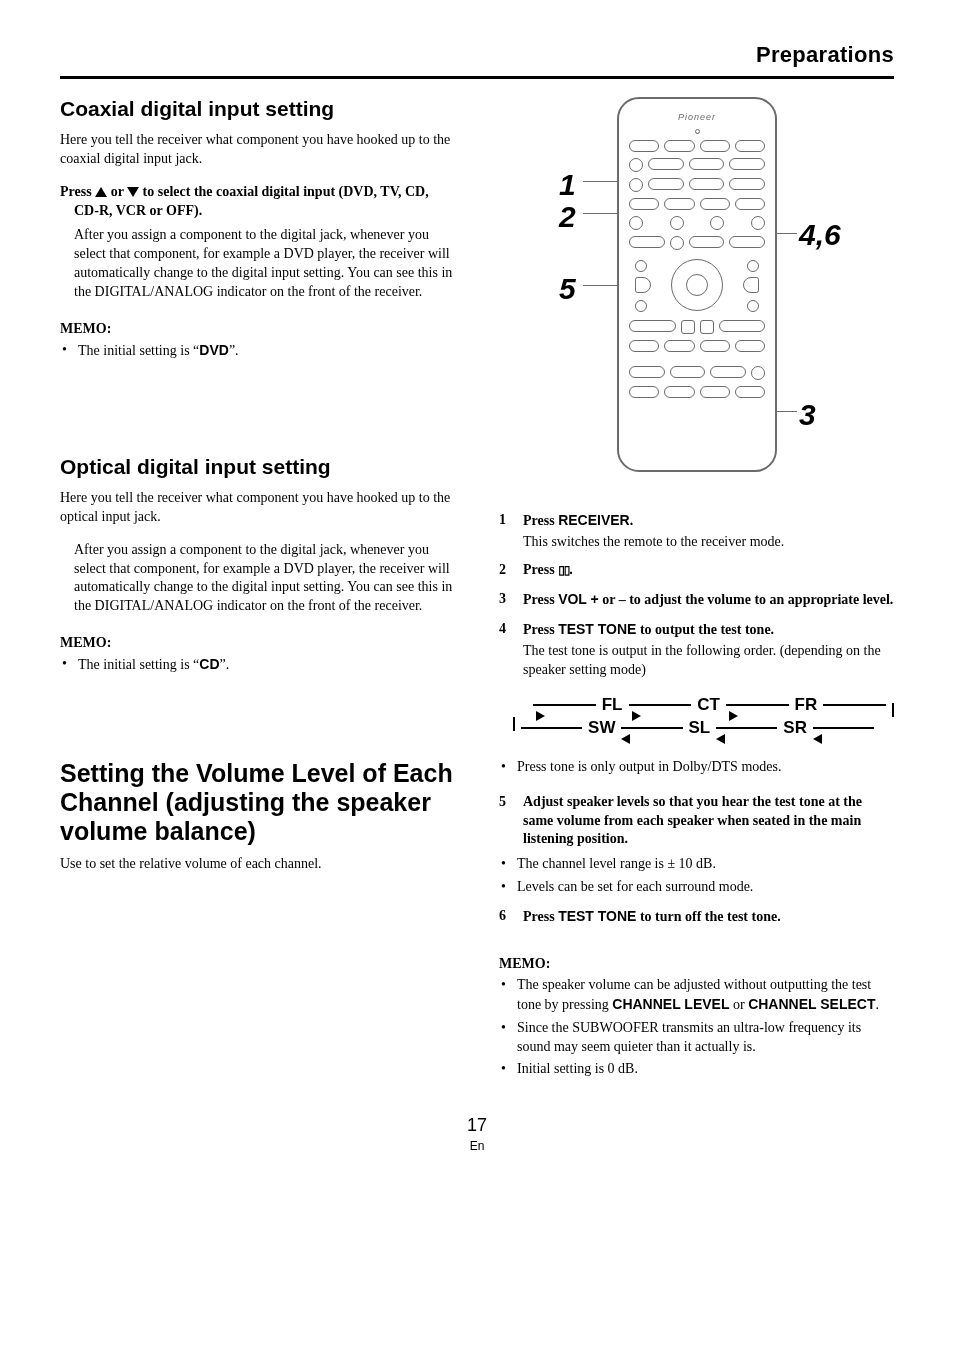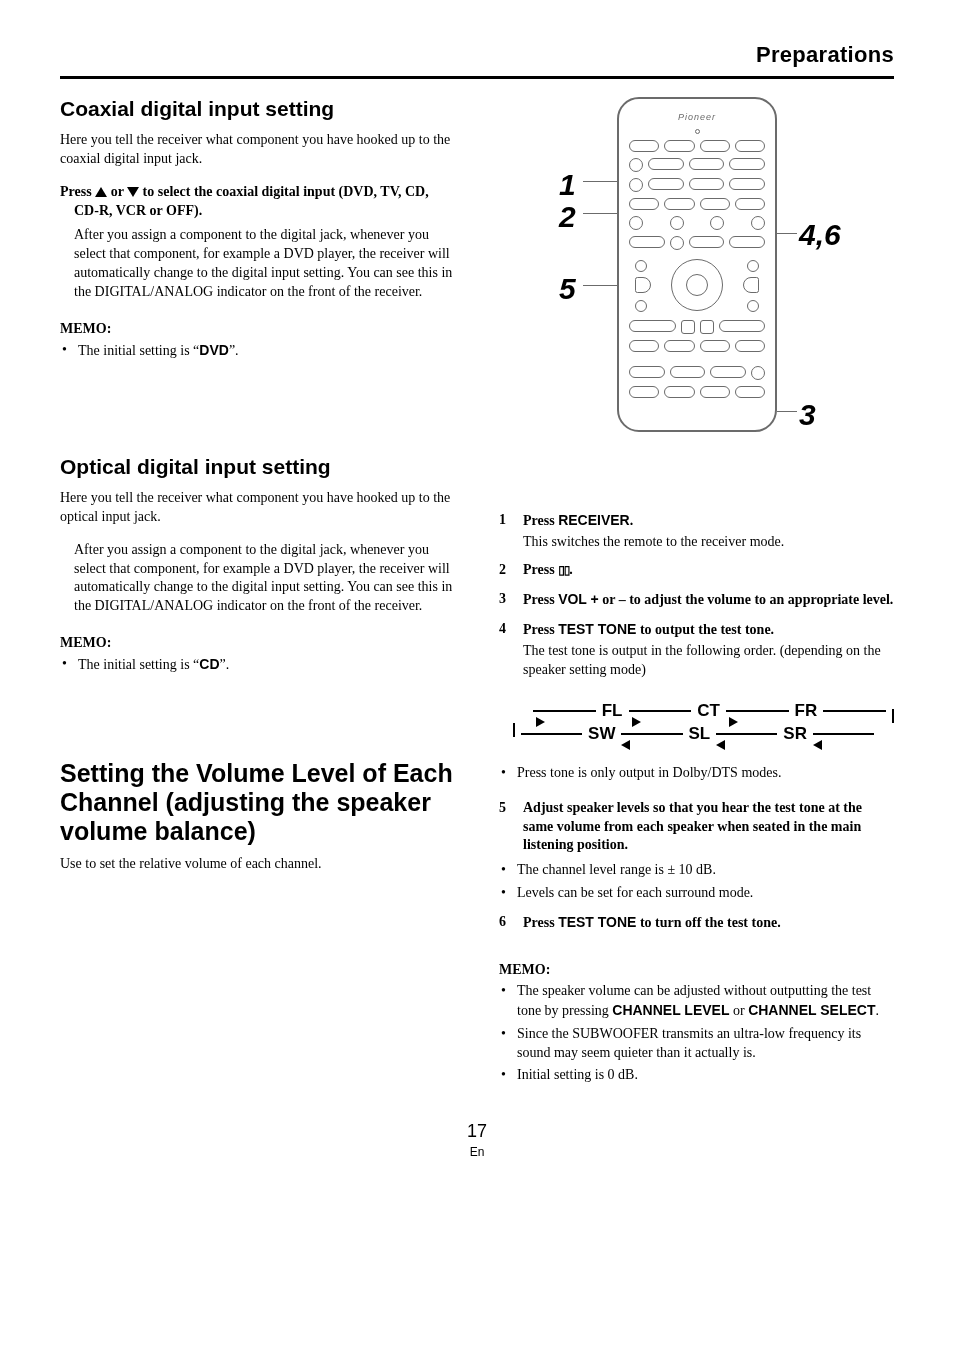--- a/index.html
+++ b/index.html
@@ -18,21 +18,21 @@
   ul.bul li { padding-left:18px; position:relative; margin-bottom:4px; }
   ul.bul li::before { content:"•"; position:absolute; left:2px; }
   .bold { font-weight:bold; }
   .sans { font-family: Arial, Helvetica, sans-serif; }
   .tri-up, .tri-dn { display:inline-block; vertical-align:middle; }
   .tri-up { width:0; height:0; border-left:6px solid transparent; border-right:6px solid transparent; border-bottom:10px solid #000; }
   .tri-dn { width:0; height:0; border-left:6px solid transparent; border-right:6px solid transparent; border-top:10px solid #000; }
   .dolby-ico { display:inline-block; font-family: Arial, sans-serif; font-weight:bold; letter-spacing:-1px; font-size:12px; vertical-align:baseline; }
   
   .remote-wrap { position:relative; width:100%; height:390px; margin-bottom:24px; }
-  .remote { position:absolute; left:118px; top:0; width:160px; height:335px; border:2px solid #6b6b6b; border-radius:22px; background:#fff; padding:12px 10px 14px 10px; }
+  .remote { position:absolute; left:118px; top:0; width:160px; height:375px; border:2px solid #6b6b6b; border-radius:22px; background:#fff; padding:12px 10px 14px 10px; }
   .remote .brand { text-align:center; font-size:9px; font-style:italic; font-family:Arial; letter-spacing:1px; color:#6b6b6b; margin-bottom:6px; }
   .remote .dot { width:5px; height:5px; border:1px solid #6b6b6b; border-radius:50%; margin:0 auto 6px; }
   .rrow { display:flex; justify-content:space-between; margin-bottom:6px; gap:5px; }
   .rbtn { flex:1; height:12px; border:1.5px solid #6b6b6b; border-radius:6px; }
   .rbtn.sq { border-radius:3px; width:14px; flex:none; height:14px; }
   .rbtn.rnd { width:14px; height:14px; border-radius:50%; flex:none; }
   .remote .cross-wrap { position:relative; width:100%; height:58px; margin:4px 0 6px; }
   .cross-wrap .ring { position:absolute; left:50%; top:50%; width:52px; height:52px; border:1.5px solid #6b6b6b; border-radius:50%; transform:translate(-50%,-50%); }
   .cross-wrap .ctr { position:absolute; left:50%; top:50%; width:22px; height:22px; border:1.5px solid #6b6b6b; border-radius:50%; transform:translate(-50%,-50%); }
   .cross-wrap .side { position:absolute; width:16px; height:16px; border:1.5px solid #6b6b6b; border-radius:4px; }
@@ -41,21 +41,21 @@
   .cross-wrap .s-c1 { left:6px; top:4px; width:12px; height:12px; border-radius:50%; }
   .cross-wrap .s-c2 { right:6px; top:4px; width:12px; height:12px; border-radius:50%; }
   .cross-wrap .s-c3 { left:6px; bottom:2px; width:12px; height:12px; border-radius:50%; }
   .cross-wrap .s-c4 { right:6px; bottom:2px; width:12px; height:12px; border-radius:50%; }
   .remote .sep { height:8px; }
   
   .call { position:absolute; font-family: Arial, sans-serif; font-weight:900; font-style:italic; font-size:30px; }
   .call.left { text-align:right; }
   .call-line { position:absolute; background:#6b6b6b; height:1.5px; }
   
-  .flow { margin:20px 0 18px 14px; }
+  .flow { margin:14px 0 18px 14px; }
   .flow-row { display:flex; align-items:center; font-family:Arial, Helvetica, sans-serif; font-weight:900; font-size:17px; gap:6px; }
   .flow .arrow-r::after { content:""; display:inline-block; width:0; height:0; border-top:5px solid transparent; border-bottom:5px solid transparent; border-left:9px solid #000; margin-left:3px; vertical-align:middle; }
   .flow .arrow-l::before { content:""; display:inline-block; width:0; height:0; border-top:5px solid transparent; border-bottom:5px solid transparent; border-right:9px solid #000; margin-right:3px; vertical-align:middle; }
   .flow .hline { flex:1; height:2px; background:#000; min-width:20px; }
   
   .steps { margin-bottom:12px; }
   .steps .num-line { display:flex; gap:10px; font-weight:bold; margin-top:10px; }
   .steps .num { width:14px; flex:none; }
   .steps .txt { flex:1; }
   .steps .body { margin-left:24px; font-weight:normal; margin-top:2px; }

